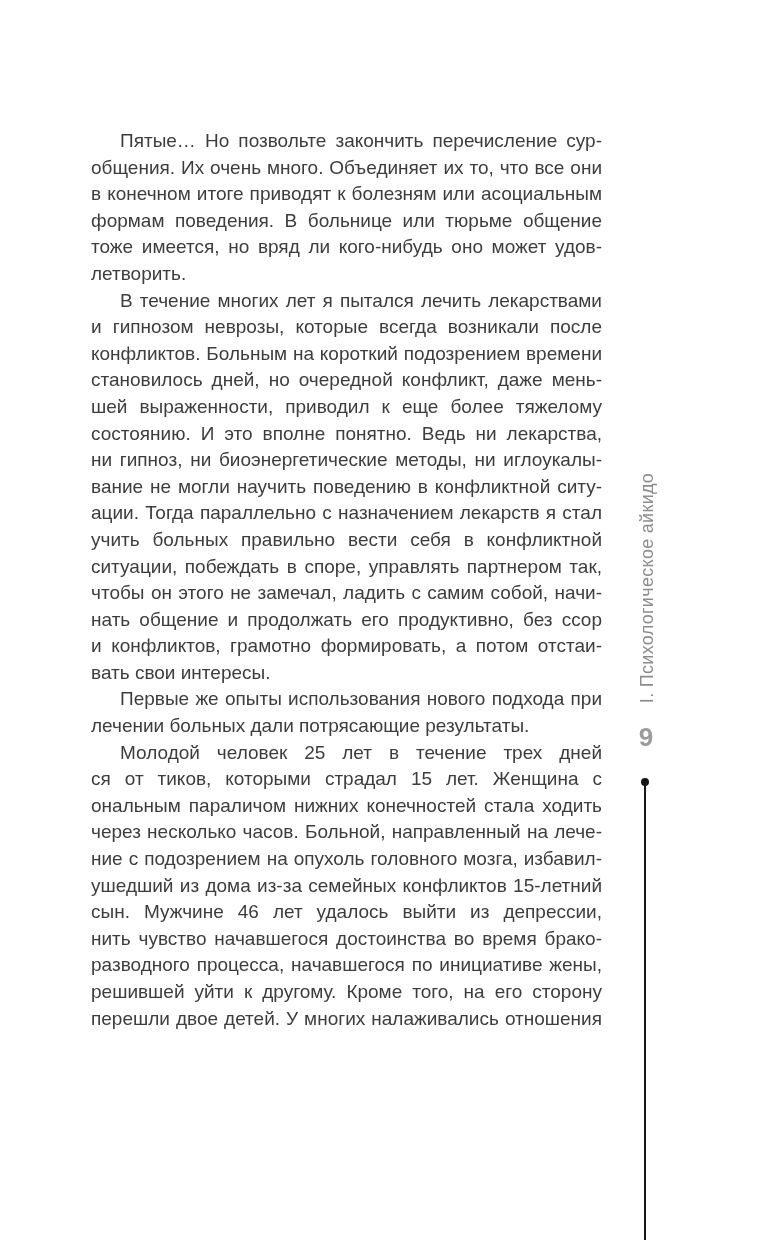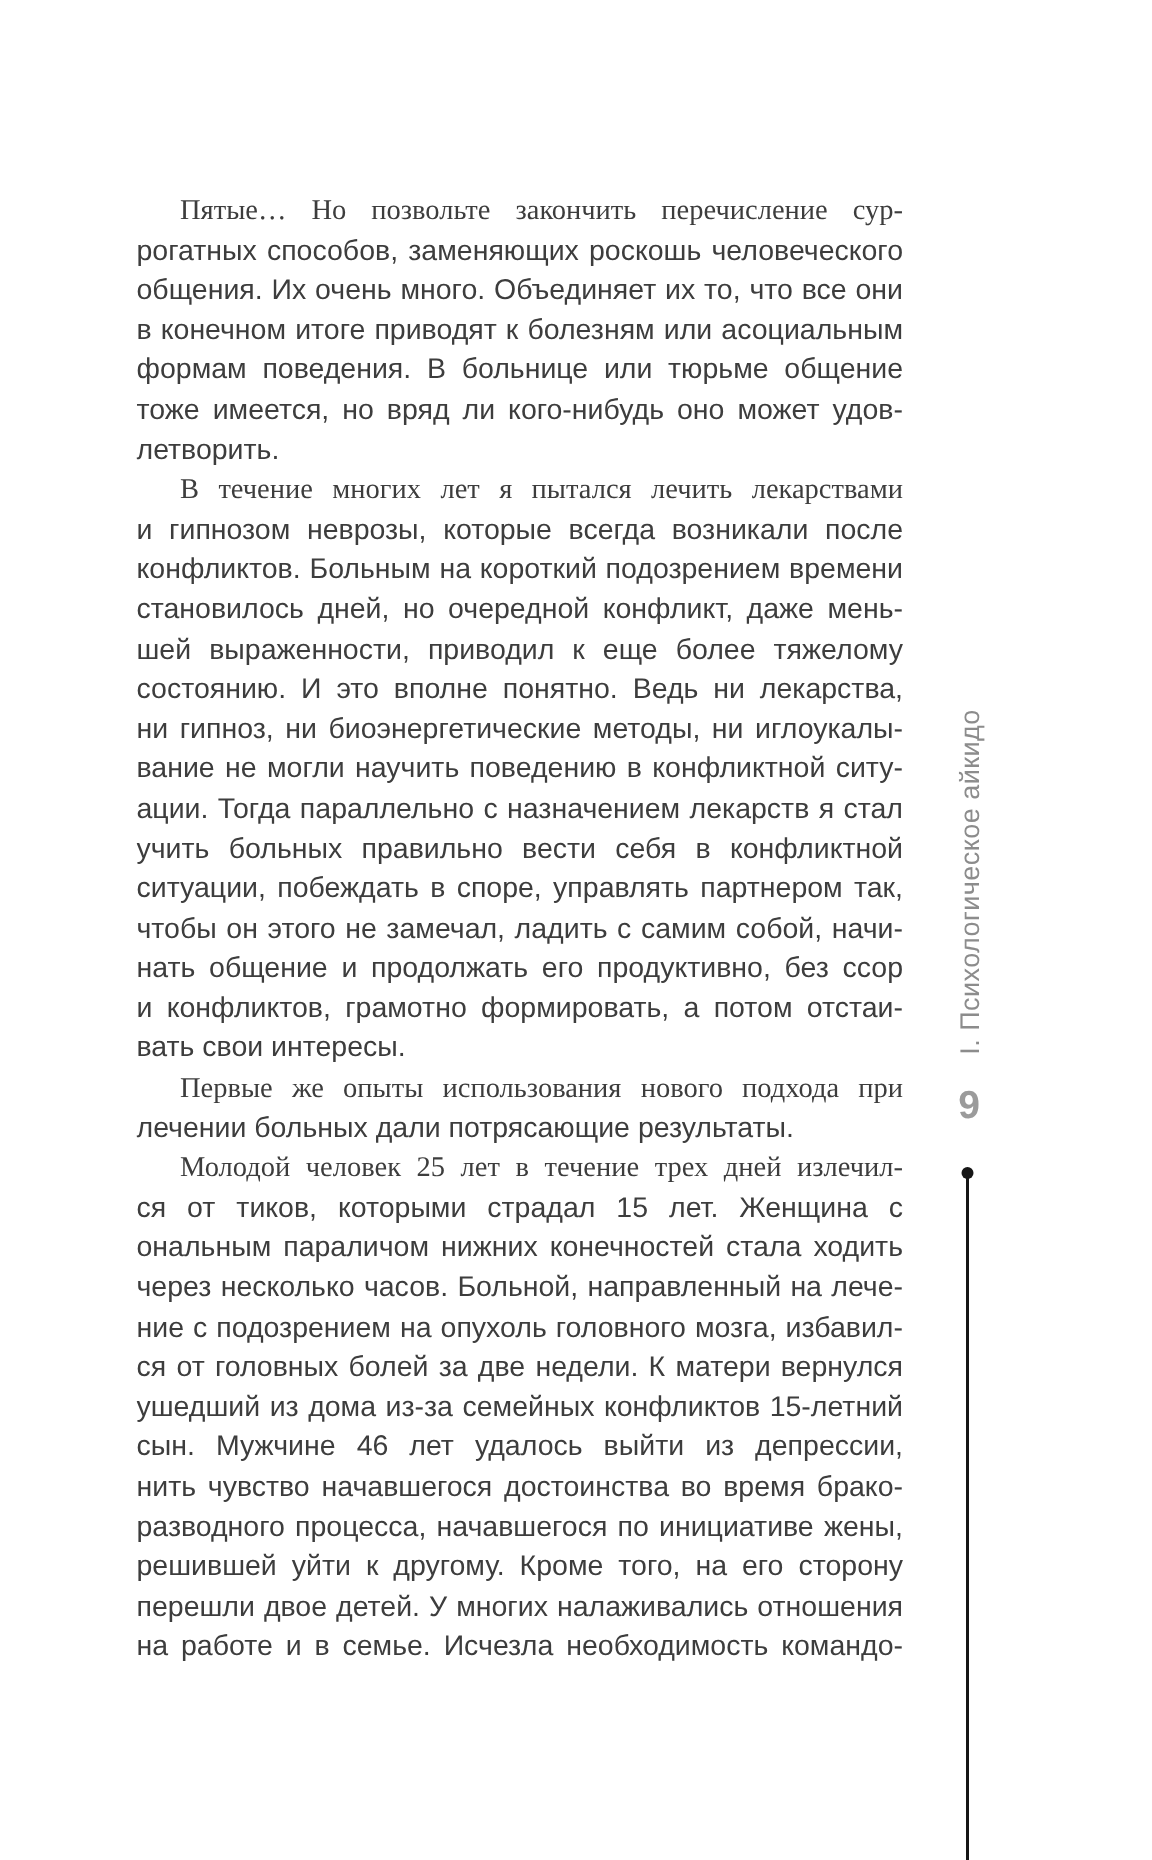--- a/index.html
+++ b/index.html
@@ -22,21 +22,21 @@
     line-height: 26.6px;
   }
   .line {
     display: block;
     height: 26.6px;
     overflow: hidden;
     text-align: justify;
     text-align-last: justify;
     white-space: normal;
   }
-  .line.indent { text-indent: 29px; font-family: Liberation Serif, serif; }
+  .line.indent { text-indent: 29px; }
   .line.para-end { text-align: center; text-align-last: left; }
   .chapter-title-vertical {
     position: absolute;
     left: 647px;
     top: 588px;
     transform: translate(-50%, -50%) rotate(-90deg);
     transform-origin: center center;
     white-space: nowrap;
     color: #8c8c8c;
     font-size: 18px;
@@ -69,21 +69,20 @@
     background: #161616;
   }
 </style>
 </head>
 <body>
 
 <div class="page">
 
   <div class="text-column">
       <div class="line indent">Пятые…  Но позвольте закончить перечисление сур-</div>
-      <div class="line">рогатных способов, заменяющих роскошь человеческого</div>
       <div class="line">общения. Их очень много. Объединяет их то, что все они</div>
       <div class="line">в конечном итоге приводят к болезням или асоциальным</div>
       <div class="line">формам поведения. В больнице или тюрьме общение</div>
       <div class="line">тоже имеется, но вряд ли кого-нибудь оно может удов-</div>
       <div class="line para-end">летворить.</div>
       <div class="line indent">В течение многих лет я пытался лечить лекарствами</div>
       <div class="line">и гипнозом неврозы, которые всегда возникали после</div>
       <div class="line">конфликтов. Больным на короткий подозрением времени</div>
       <div class="line">становилось дней, но очередной конфликт, даже мень-</div>
       <div class="line">шей выраженности, приводил к еще более тяжелому</div>
@@ -97,28 +96,26 @@
       <div class="line">нать общение и продолжать его продуктивно, без ссор</div>
       <div class="line">и конфликтов, грамотно формировать, а потом отстаи-</div>
       <div class="line para-end">вать свои интересы.</div>
       <div class="line indent">Первые же опыты использования нового подхода при</div>
       <div class="line para-end">лечении больных дали потрясающие результаты.</div>
       <div class="line indent">Молодой человек 25 лет в течение трех дней излечил-</div>
       <div class="line">ся от тиков, которыми страдал 15 лет. Женщина с функци-</div>
       <div class="line">ональным параличом нижних конечностей стала ходить</div>
       <div class="line">через несколько часов. Больной, направленный на лече-</div>
       <div class="line">ние с подозрением на опухоль головного мозга, избавил-</div>
-      <div class="line">ся от головных болей за две недели. К матери вернулся</div>
       <div class="line">ушедший из дома из-за семейных конфликтов 15-летний</div>
       <div class="line">сын. Мужчине 46 лет удалось выйти из депрессии, сохра-</div>
       <div class="line">нить чувство начавшегося достоинства во время брако-</div>
       <div class="line">разводного процесса, начавшегося по инициативе жены,</div>
       <div class="line">решившей уйти к другому. Кроме того, на его сторону</div>
       <div class="line">перешли двое детей. У многих налаживались отношения</div>
-      <div class="line">на работе и в семье. Исчезла необходимость командо-</div>
     </div>
 
   <div class="chapter-title-vertical">I. Психологическое айкидо</div>
 
   <div class="page-number">9</div>
 
   <div class="rule-dot"></div>
   <div class="vertical-rule"></div>
 
 </div>

